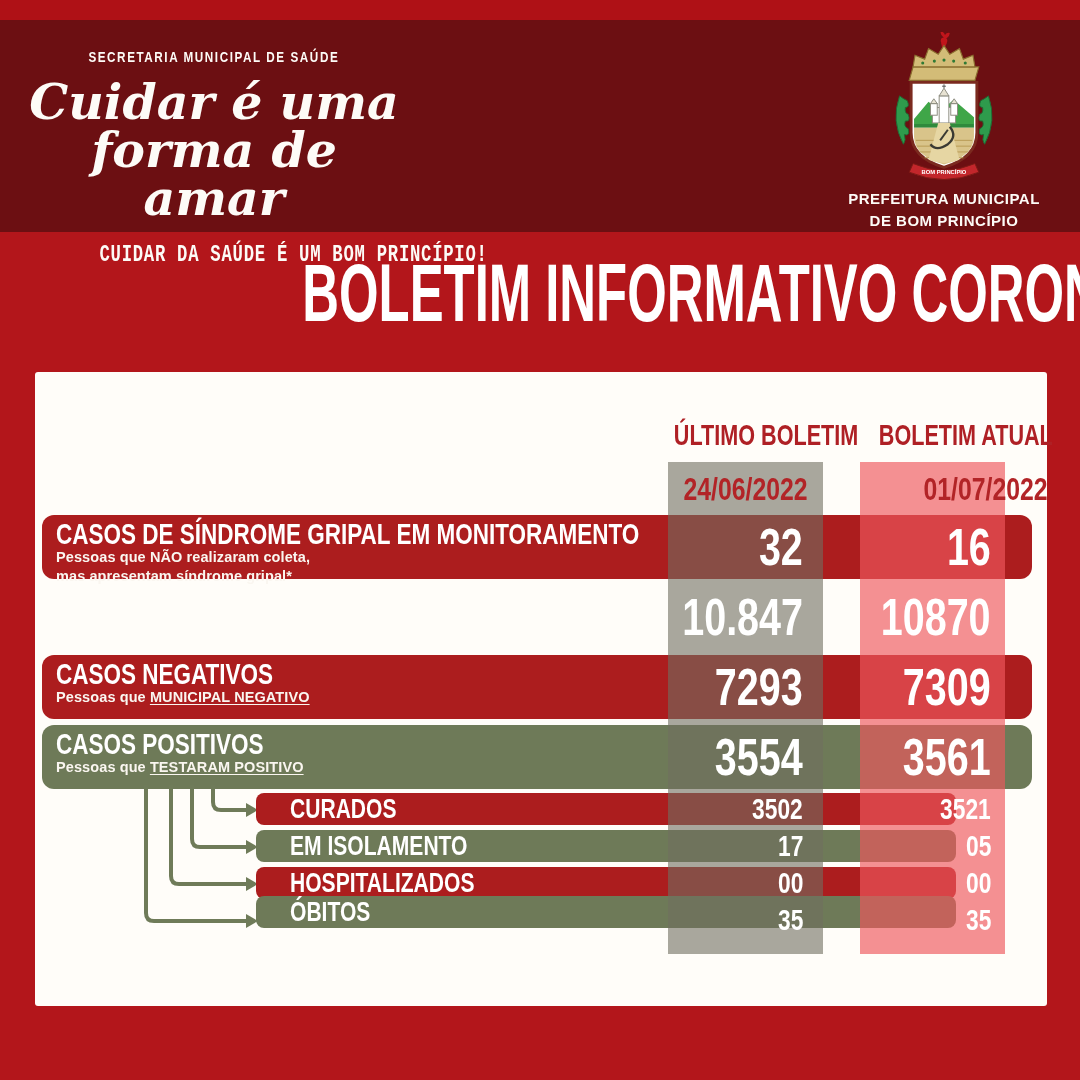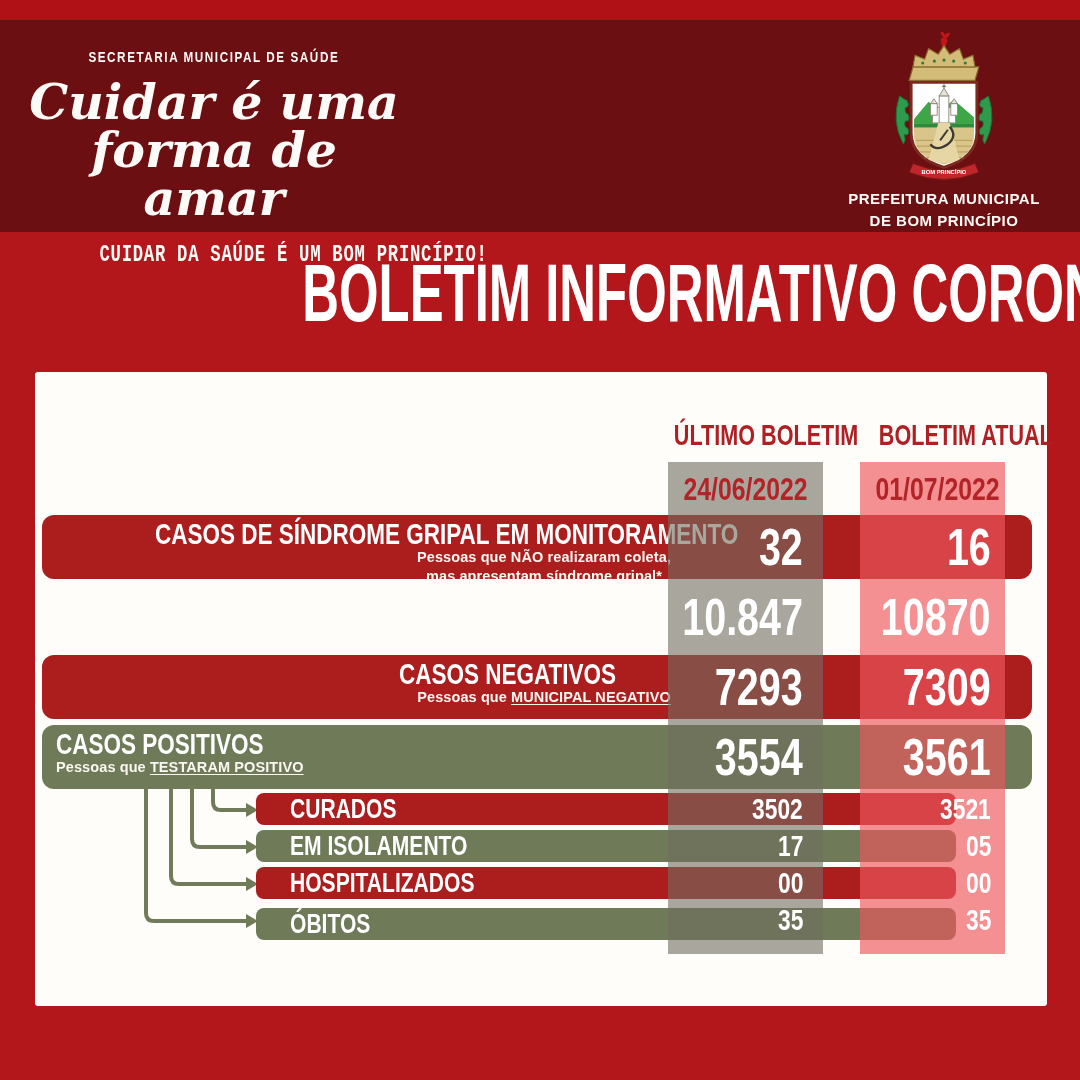--- a/index.html
+++ b/index.html
@@ -38,27 +38,27 @@
   .band{position:absolute;top:90px;height:492px;z-index:1;}
   .band-left{left:633px;width:155px;background:rgba(112,110,95,0.60);}
   .band-right{left:825px;width:145px;background:rgba(238,88,92,0.66);}
   .col-header{position:absolute;top:46px;height:34px;line-height:34px;text-align:left;color:var(--dk-red);font-weight:bold;z-index:2;}
   .col-header span{display:inline-block;font-size:30px;transform:scaleX(0.72);transform-origin:50% 50%;white-space:nowrap;}
   .ch1{left:603px;width:215px;}
   .ch2{left:810px;width:175px;}
   .date{position:absolute;top:96px;height:44px;line-height:44px;text-align:center;color:#B22427;font-weight:bold;z-index:2;}
   .date span{display:inline-block;font-size:31px;transform:scaleX(0.80);transform-origin:50% 50%;white-space:nowrap;}
   .d1{left:633px;width:155px;text-align:center;}
-  .d2{left:825px;width:129px;}
+  .d2{left:825px;width:129px;padding-left:48px;}
 
   
   .row{position:absolute;z-index:0;}
   .row.main{left:7px;width:990px;height:64px;border-radius:12px;padding:5px 0 0 14px;}
   .row.sub{left:221px;width:700px;height:32px;border-radius:8px;display:flex;align-items:center;padding-left:34px;}
-  .r-red{background:var(--row-red);text-align:center;}
+  .r-red{background:var(--row-red);}
   .r-green{background:var(--row-green);}
   .row-title{display:inline-block;font-size:30px;line-height:27px;font-weight:bold;color:#fff;transform:scaleX(0.75);transform-origin:0 50%;white-space:nowrap;}
   .row-sub{display:block;font-size:14.5px;line-height:17.5px;font-weight:bold;color:#FAF6F0;margin-top:1px;letter-spacing:0.1px;}
   .row-sub .u{text-decoration:underline;text-underline-offset:2px;}
   .subrow-title{display:inline-block;font-size:27px;font-weight:bold;color:#fff;transform:scaleX(0.78);transform-origin:0 50%;white-space:nowrap;}
 
   
   .num{position:absolute;text-align:right;color:#fff;font-weight:bold;z-index:2;}
   .num span{display:inline-block;transform:scaleX(0.76);transform-origin:100% 50%;white-space:nowrap;}
   .num.bigv{height:64px;line-height:64px;font-size:52px;}
@@ -195,21 +195,21 @@
 
     <div class="row sub r-red" style="top:421px">
         <span class="subrow-title">CURADOS</span>
       </div>
     <div class="row sub r-red" style="top:495px">
         <span class="subrow-title">HOSPITALIZADOS</span>
       </div>
     <div class="row sub r-green" style="top:458px">
         <span class="subrow-title">EM ISOLAMENTO</span>
       </div>
-    <div class="row sub r-green" style="top:536px">
+    <div class="row sub r-green" style="top:524px">
         <span class="subrow-title">ÓBITOS</span>
       </div>
 
     <div class="num bigv nc1" style="top:143px"><span>32</span></div>
     <div class="num bigv nc2" style="top:143px"><span>16</span></div>
     <div class="num bigv nc1" style="top:213px"><span>10.847</span></div>
     <div class="num bigv nc2" style="top:213px"><span>10870</span></div>
     <div class="num bigv nc1" style="top:283px"><span>7293</span></div>
     <div class="num bigv nc2" style="top:283px"><span>7309</span></div>
     <div class="num bigv nc1" style="top:353px"><span>3554</span></div>

